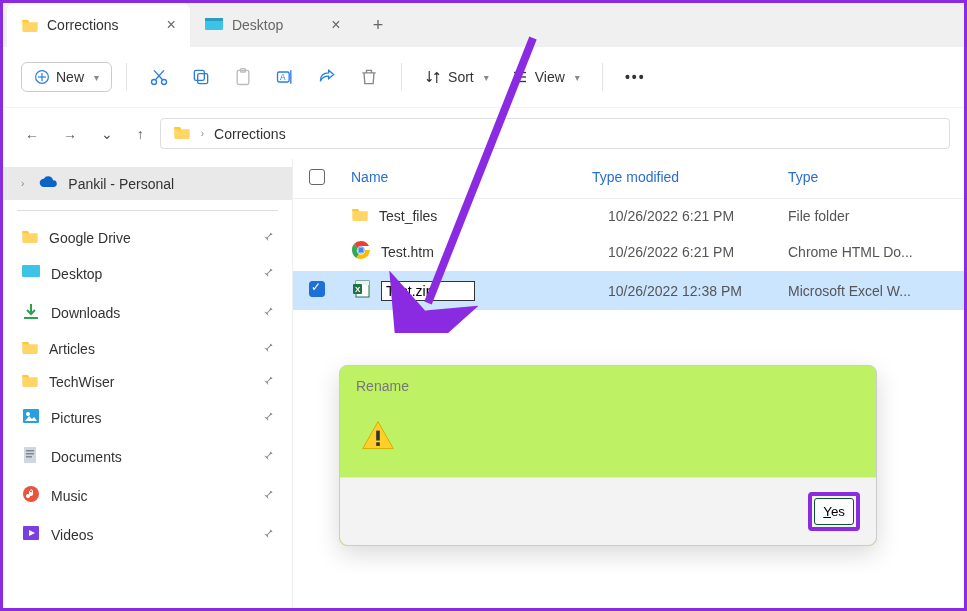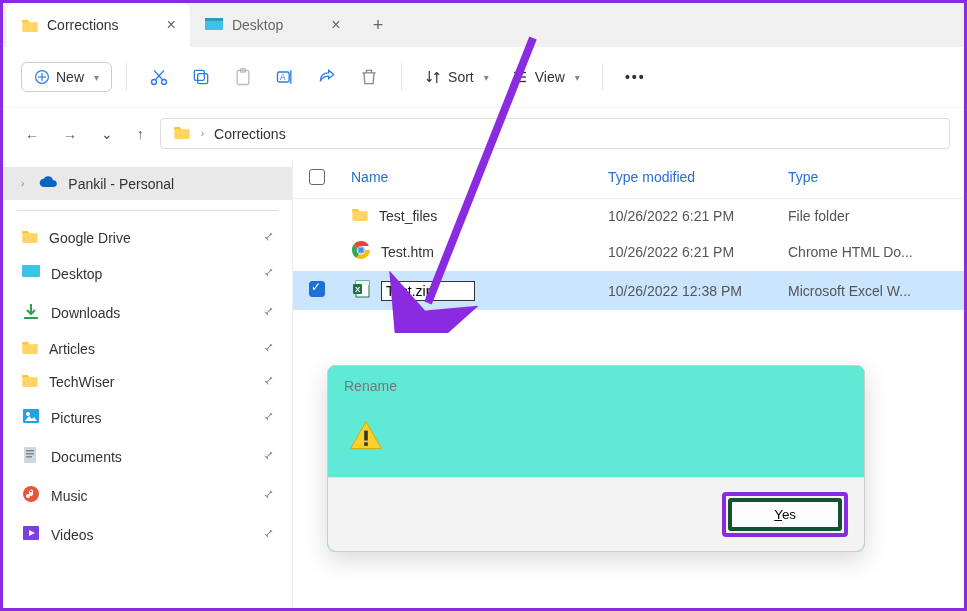--- a/index.html
+++ b/index.html
@@ -36,39 +36,39 @@
 .side-item.hl { background: #e9e9e9; }
 .side-item .pin { position: absolute; right: 18px; color: #888; }
 .side-expand { color: #888; font-size: 10px; margin-right: 4px; }
 .side-sep { height: 1px; background: #ddd; margin: 10px 14px; }
 
 .main { flex: 1; position: relative; }
 .col-head { display: flex; align-items: flex-start; padding: 10px 16px; color: #2a6fcf; border-bottom: 1px solid #eee; }
 .col-cb { width: 42px; }
 .col-name { flex: 1; }
 .col-date { width: 180px; }
-.col-type { width: 160px; }
+.col-type { width: 160px; margin-left: 16px; }
 .cb { width: 16px; height: 16px; border: 1.5px solid #666; border-radius: 3px; display: inline-block; }
 .row { display: flex; align-items: center; padding: 8px 16px; }
 .row.selected { background: #cce5ff; }
 .row .cell-name { flex: 1; display: flex; align-items: center; gap: 10px; }
 .row .cell-date { width: 180px; color: #555; }
 .row .cell-type { width: 160px; color: #555; white-space: nowrap; overflow: hidden; text-overflow: ellipsis; }
 .cb.checked { background: #1e70d9; border-color: #1e70d9; position: relative; }
 .cb.checked::after { content: "✓"; color: #fff; font-size: 12px; position: absolute; top: -2px; left: 1px; }
 .rename-input { border: 1px solid #333; padding: 1px 4px; font-size: 14px; width: 94px; background: #fff; }
 
 
-.dialog { position: absolute; left: 324px; top: 362px; width: 538px; background: #5eead4; border: 1px solid #ccc; border-radius: 8px; box-shadow: 0 8px 24px rgba(0,0,0,0.15); }
+.dialog { position: absolute; left: 336px; top: 362px; width: 538px; background: #bef264; border: 1px solid #ccc; border-radius: 8px; box-shadow: 0 8px 24px rgba(0,0,0,0.15); }
 .dialog-title { padding: 12px 16px; color: #777; font-size: 14px; }
 .dialog-body { display: flex; gap: 20px; padding: 12px 20px 20px; }
 .dialog-body .warn { flex-shrink: 0; }
 .dialog-body .msg { line-height: 1.7; color: #333; }
 .dialog-btns { display: flex; justify-content: flex-end; gap: 12px; padding: 14px 16px; background: #f3f3f3; border-top: 1px solid #e4e4e4; border-radius: 0 0 8px 8px; }
-.dlg-btn { padding: 5px 42px; border: 4px solid #14532d; background: #fdfdfd; border-radius: 3px; cursor: pointer; }
+.dlg-btn { padding: 5px 8px; border: 1px solid #14532d; background: #fdfdfd; border-radius: 3px; cursor: pointer; }
 .dlg-btn .u { text-decoration: underline; }
 .yes-wrap { border: 4px solid #8a2be2; border-radius: 4px; padding: 2px; }
 
 
 .arrow-overlay { position: absolute; left: 370px; top: 30px; pointer-events: none; }
 
 
 .icon-folder { width: 18px; height: 14px; }
 .icon-sm { width: 20px; height: 20px; }
 </style>

